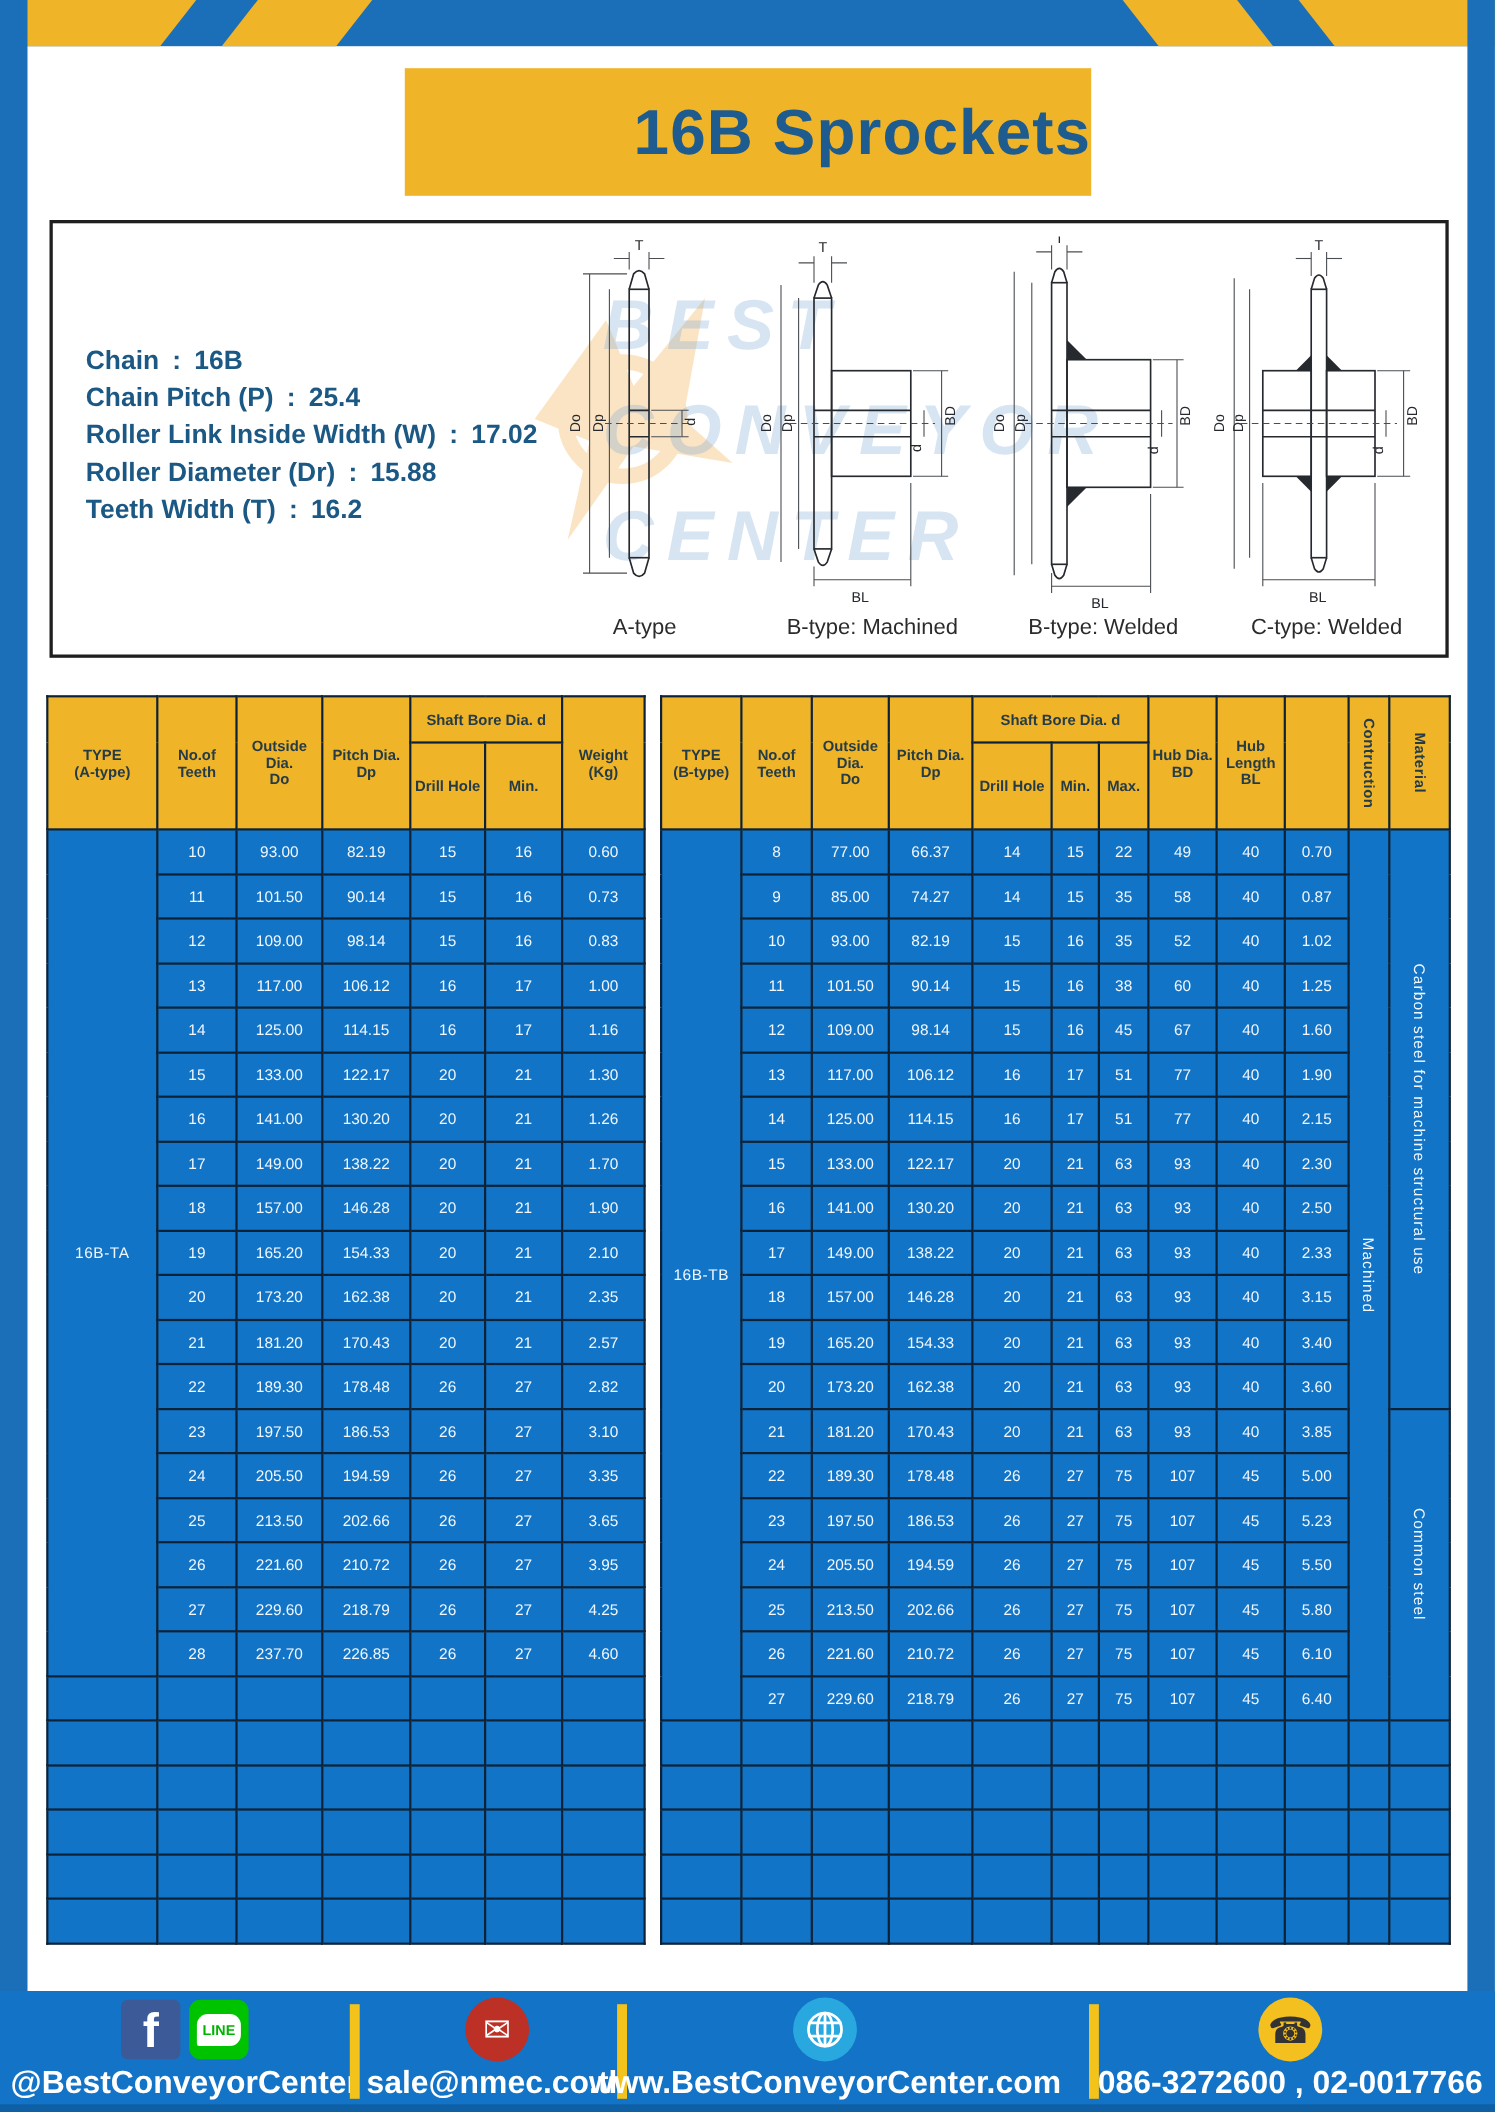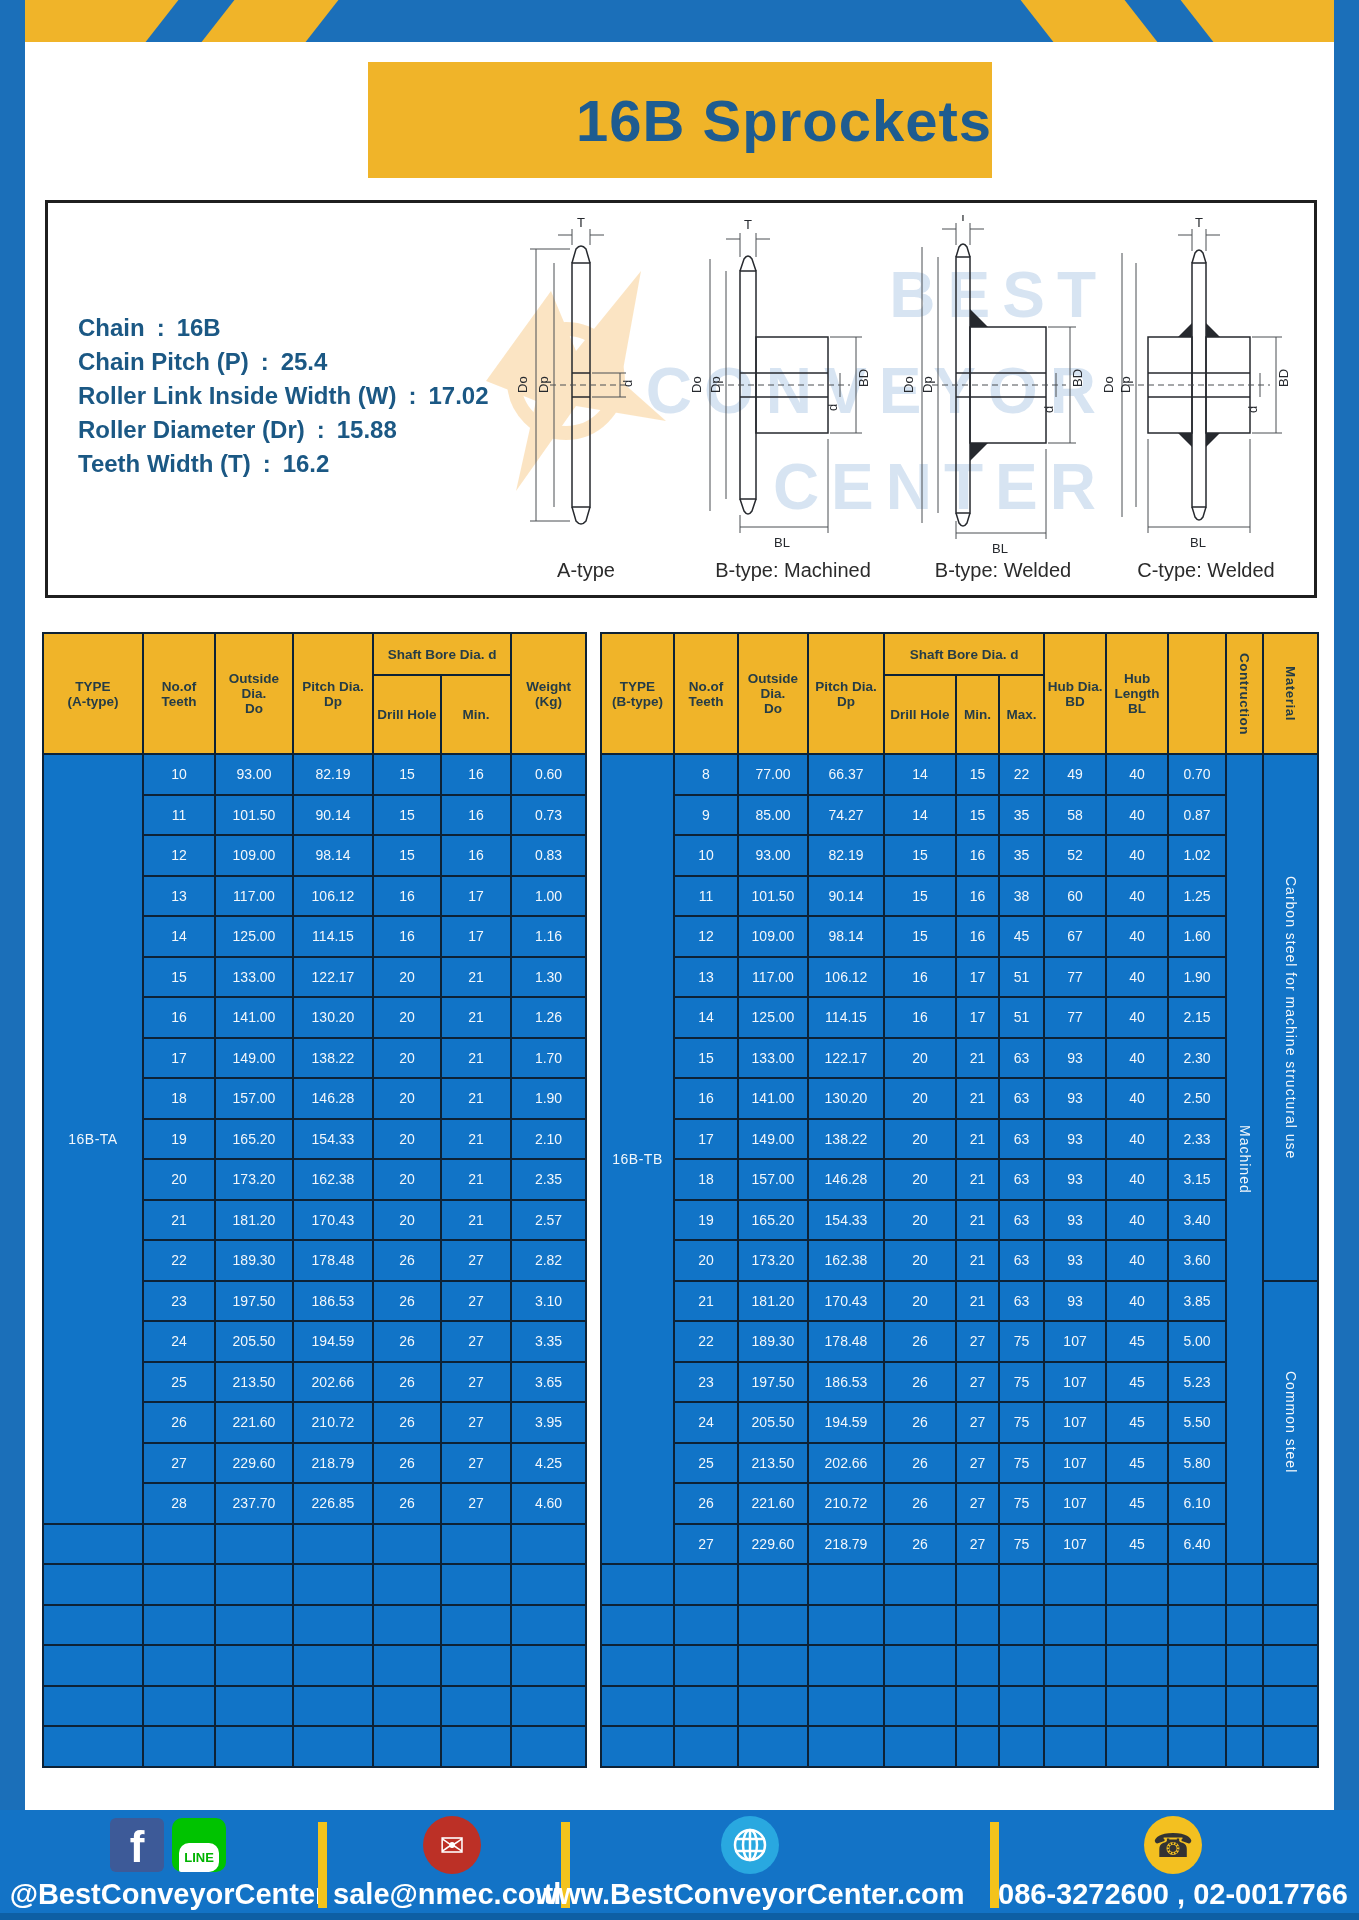--- a/index.html
+++ b/index.html
@@ -16,21 +16,21 @@
   .s-l2 { left:218px;  width:104px; transform:skewX(-38deg); }
   .s-r1 { right:-34px; width:196px; transform:skewX(38deg); }
   .s-r2 { right:218px; width:104px; transform:skewX(38deg); }
 
   
   .title-banner { position:absolute; left:368px; top:62px; width:624px; height:116px; background:#f0b429; display:flex; align-items:center; justify-content:flex-end; }
   .title-banner h1 { font-size:58px; font-weight:800; color:#1e5c90; letter-spacing:1px; }
 
   
   .diagram-box { position:absolute; left:45px; top:200px; width:1272px; height:398px; border:3px solid #1f1f1f; background:#ffffff; }
-  .watermark { position:absolute; left:500px; top:44px; width:560px; text-align:right; font-weight:900; font-size:64px; letter-spacing:12px; line-height:96px; color:rgba(130,172,216,0.32); pointer-events:none; }
+  .watermark { position:absolute; left:500px; top:44px; width:560px; text-align:left; font-weight:900; font-size:64px; letter-spacing:12px; line-height:96px; color:rgba(130,172,216,0.32); pointer-events:none;font-style:italic; }
   .wm-orange { position:absolute; left:408px; top:28px; width:220px; height:300px; opacity:0.30; pointer-events:none; }
   .specs { position:absolute; left:30px; top:108px; }
   .spec-line { display:flex; align-items:baseline; font-size:24px; font-weight:bold; color:#1b5884; line-height:34px; }
   .spec-label { margin-right:12px; }
   .spec-sep { margin-right:12px; }
   .diag { position:absolute; top:12px; height:340px; }
   .d-a  { left:452px; width:168px; }
   .d-b1 { left:640px; width:200px; }
   .d-b2 { left:850px; width:200px; }
   .d-c  { left:1052px; width:200px; }
@@ -56,21 +56,21 @@
   .type-cell { font-size:15px; letter-spacing:0.5px;margin-left:16px; }
 
   
   .footer { position:absolute; left:0; top:1810px; width:1359px; height:110px; background:#1373c6; }
   .footer-edge { position:absolute; left:0; bottom:0; width:100%; height:7px; background:#0e5fa4; }
   .f-group { position:absolute; top:6px; display:flex; flex-direction:column; align-items:center; gap:4px; }
   .f-icons { display:flex; gap:8px; align-items:center; height:58px; }
   .f-text { color:#ffffff; font-weight:800; font-size:29px; white-space:nowrap; }
   .divider { position:absolute; top:12px; width:9px; height:86px; background:#f3c31c; }
   .fb-icon { width:54px; height:54px; background:#3d5a98; border-radius:6px; color:#ffffff; font-size:44px; font-weight:bold; display:flex; align-items:flex-end; justify-content:center; line-height:50px; }
-  .line-icon { width:54px; height:54px; background:#00c300; border-radius:10px; display:flex; align-items:flex-end; justify-content:center; }
+  .line-icon { width:54px; height:54px; background:#00c300; border-radius:10px; display:flex; align-items:center; justify-content:center; }
   .line-bubble { background:#ffffff; border-radius:10px 10px 10px 2px; padding:7px 5px; color:#00b300; font-size:13px; font-weight:800; }
   .mail-icon { width:58px; height:58px; background:#bc3026; border-radius:50%; display:flex; align-items:center; justify-content:center; color:#ffffff; font-size:30px; }
   .globe-icon { width:58px; height:58px; background:#29a8e0; border-radius:50%; display:flex; align-items:center; justify-content:center; }
   .phone-icon { width:58px; height:58px; background:#f3c020; border-radius:50%; display:flex; align-items:center; justify-content:center; color:#333333; font-size:33px; }
   .g1 { left:18px;  width:300px; }
   .g2 { left:346px; width:212px; }
   .g3 { left:546px; width:408px; }
   .g4 { left:1008px; width:330px; }
   .dv1 { left:318px; } .dv2 { left:561px; } .dv3 { left:990px; }
 </style>

